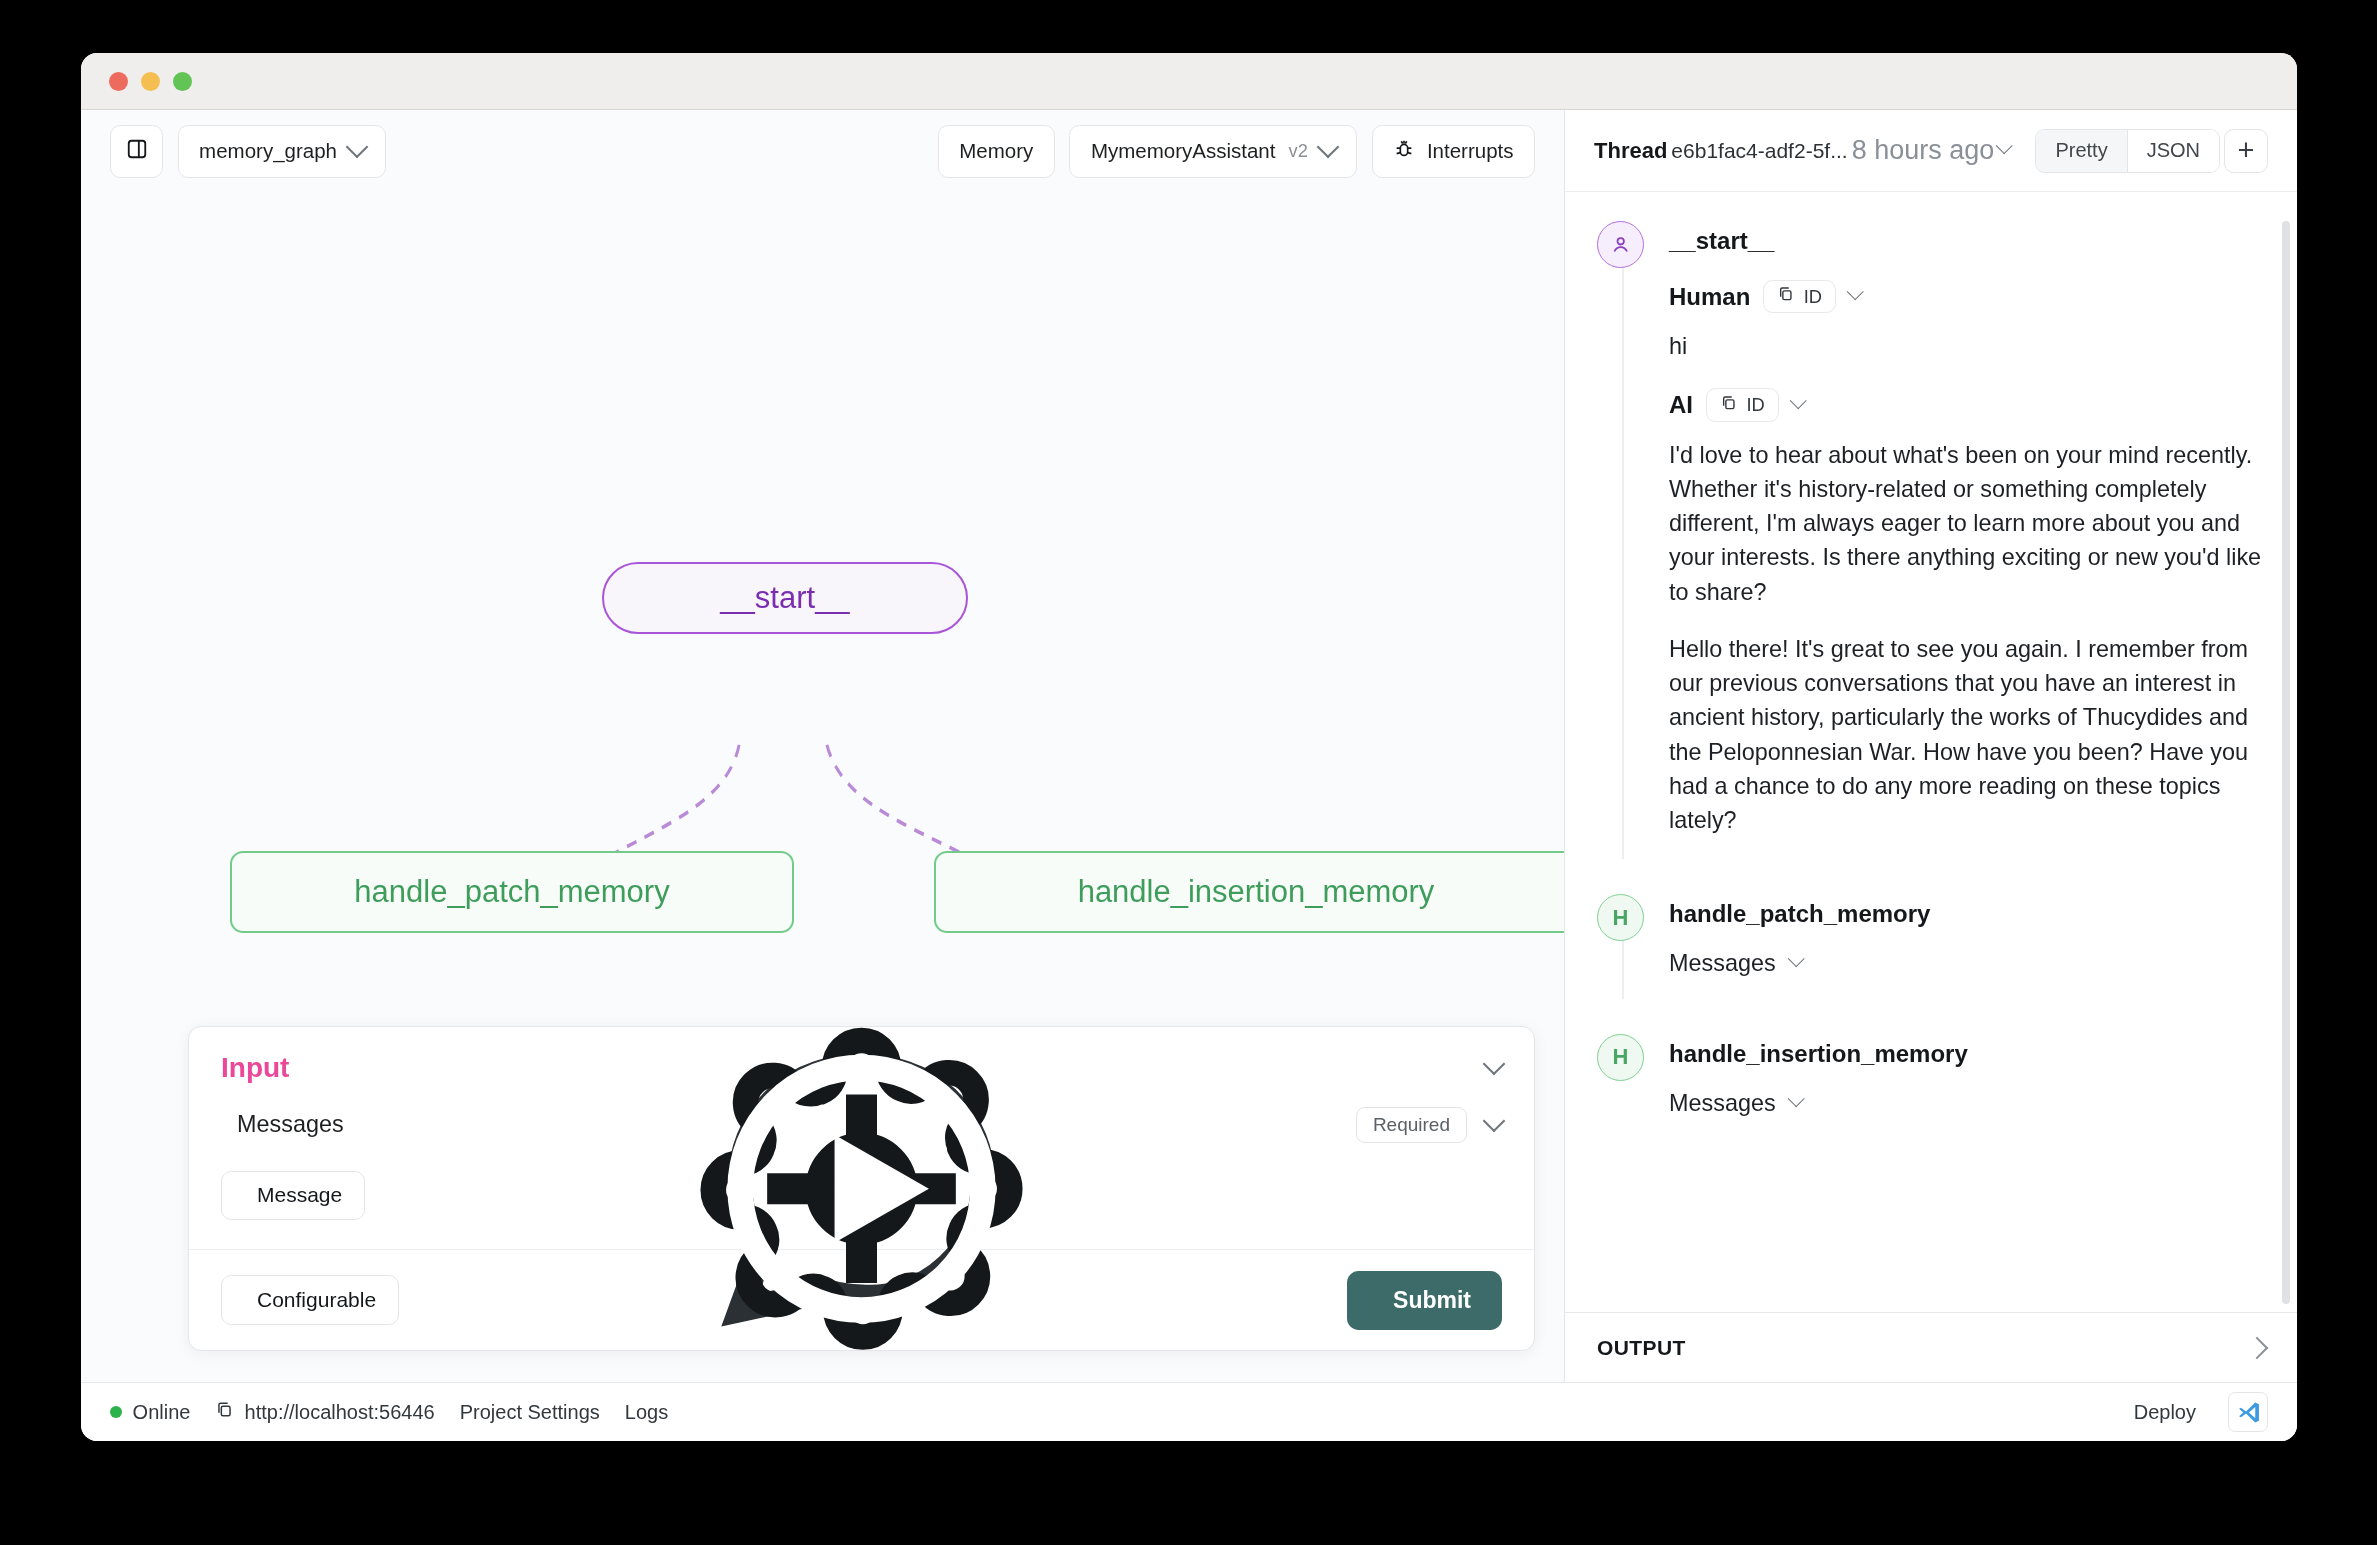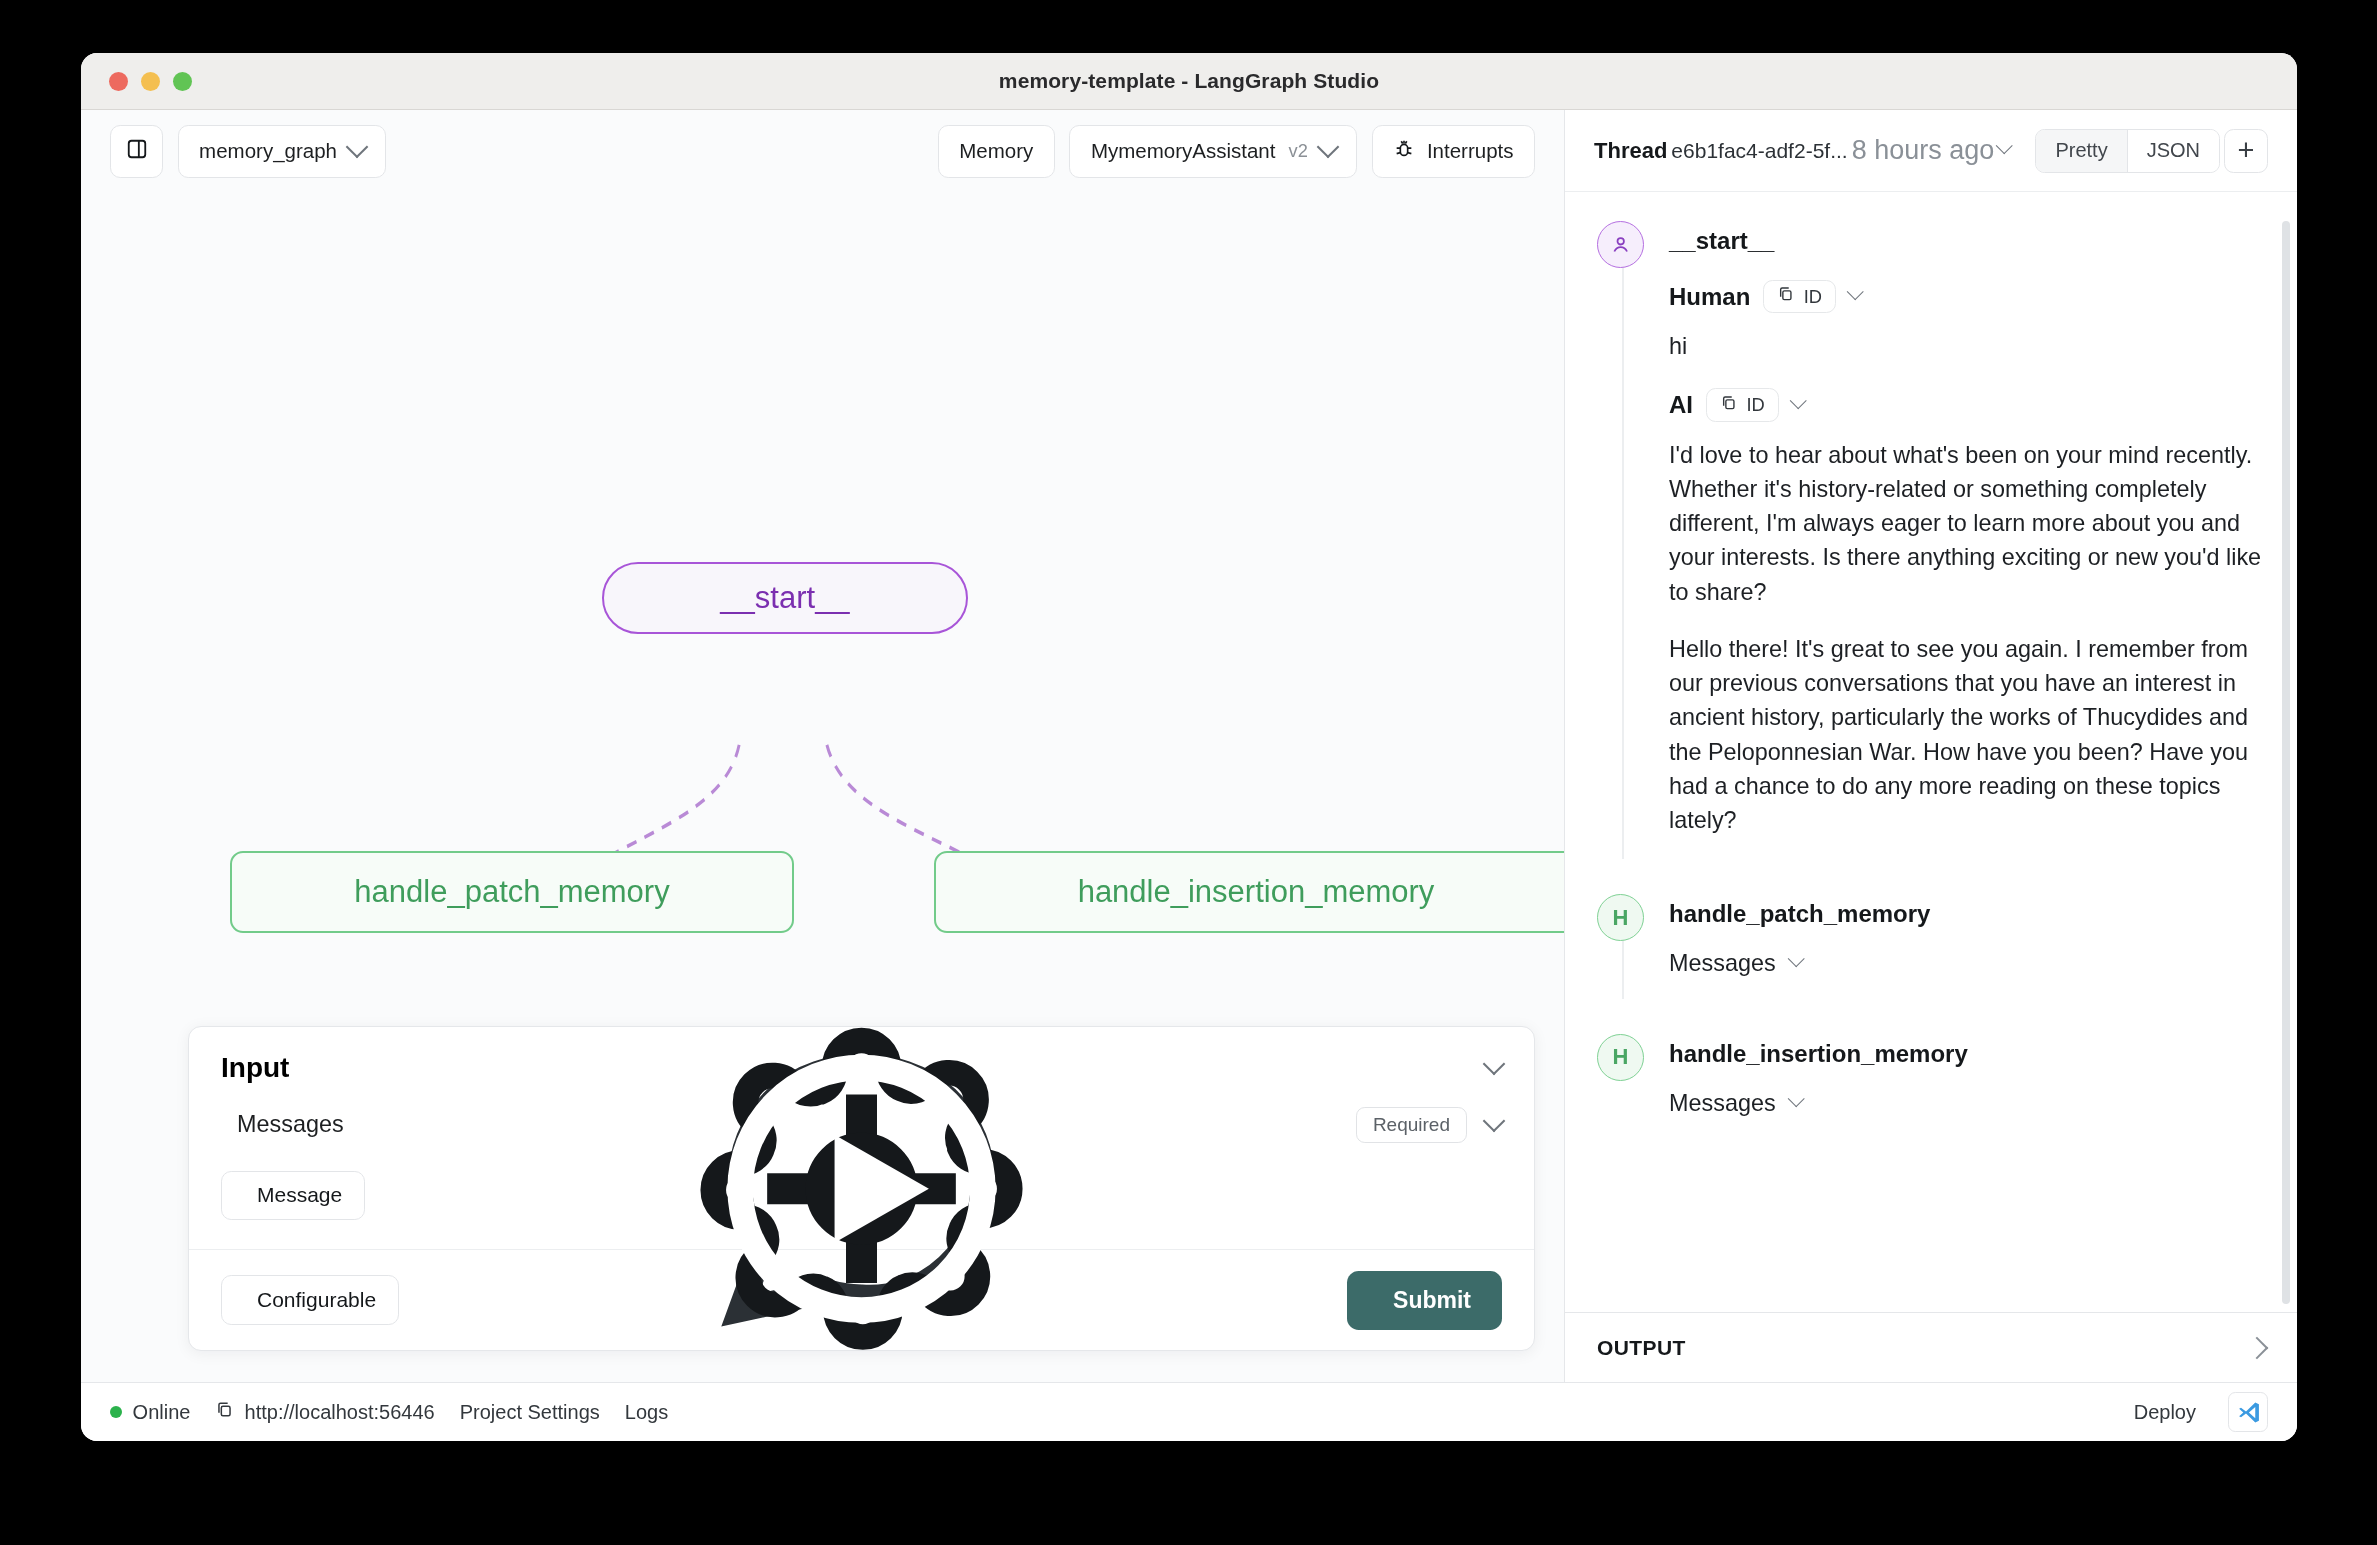--- a/index.html
+++ b/index.html
@@ -111,21 +111,21 @@
     background: #fff;
     border: 0.7px solid #e5e7ea;
     border-radius: 13px;
     box-shadow: 0 2.9px 14.6px rgba(16,24,40,.06);
     overflow: hidden;
   }
   .ip-head {
     display: flex; align-items: center; justify-content: space-between;
     padding: 25px 32px 16px;
   }
-  .ip-title { font-size: 28px; font-weight: 700; color: #000000; }
+  .ip-title { font-size: 28px; font-weight: 700; color: #ec4899; }
   .ip-row {
     display: flex; align-items: center; justify-content: space-between;
     padding: 7.3px 32px 0;
   }
   .ip-row-left { display: flex; align-items: center; gap: 16px; }
   .ip-label { font-size: 23.4px; color: #1d1f21; }
   .pill-req {
     border: 0.7px solid #e1e3e6; border-radius: 8.8px;
     padding: 5.9px 16px; font-size: 19px; color: #5d6view; color: #5b6167;
     background: #fff;
@@ -247,21 +247,20 @@
 <body>
 
 <div class="window">
 
   <div class="titlebar">
     <div class="traffic">
       <div class="dot red"></div>
       <div class="dot amber"></div>
       <div class="dot green"></div>
     </div>
-    <div class="win-title">memory-template - LangGraph Studio</div>
   </div>
 
   <div class="body">
 
     <div class="left">
 
       <div class="toolbar">
         <div class="tb-btn square">
           <span>
             <svg width="22" height="22" viewBox="0 0 24 24" fill="none" stroke="#15181b" stroke-width="2">

